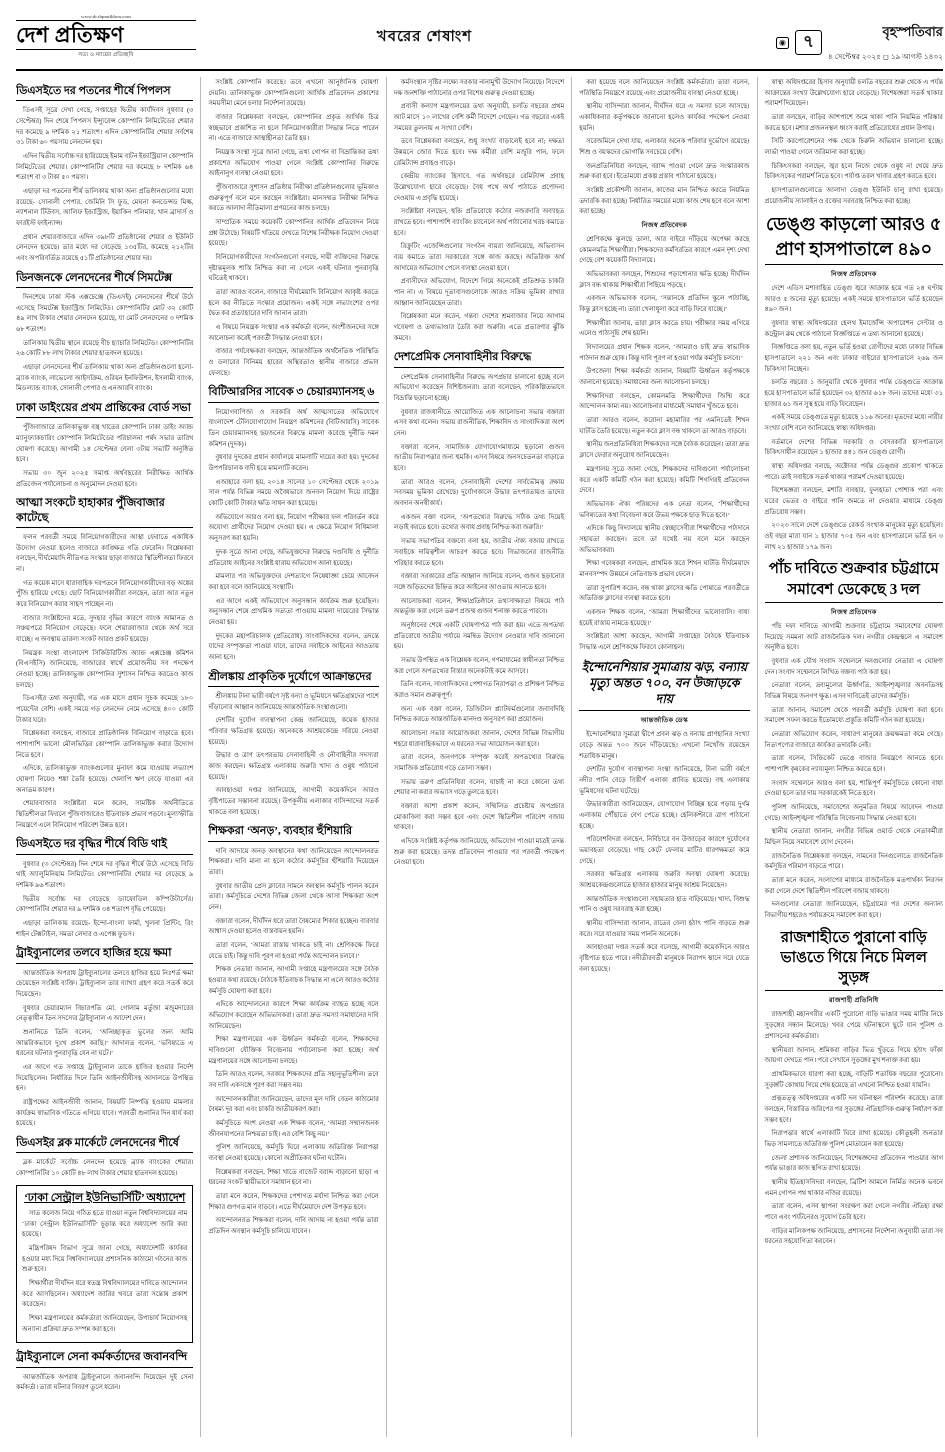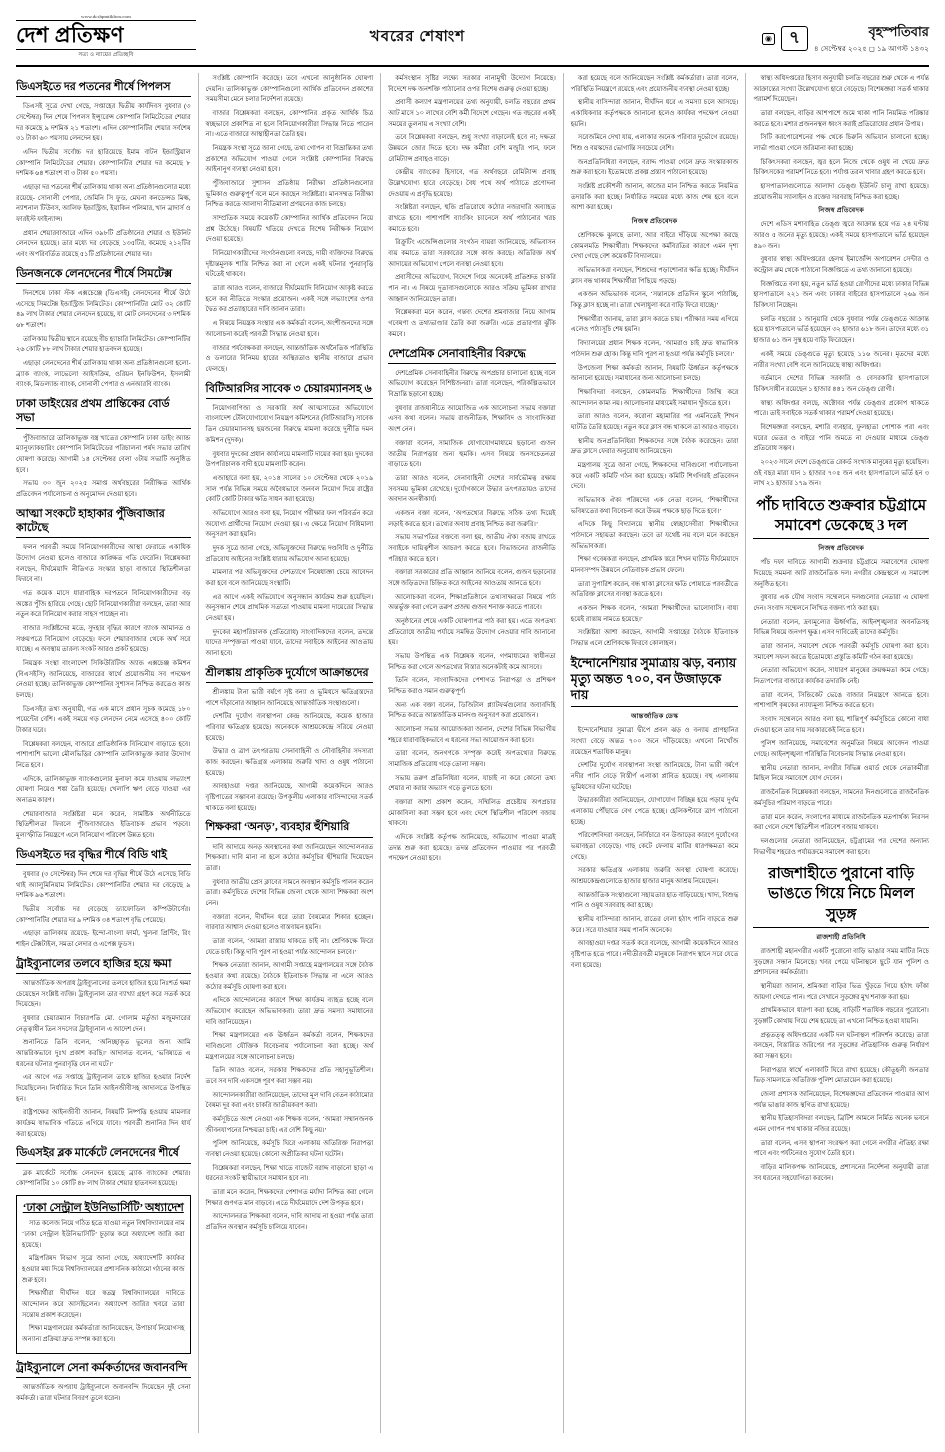--- a/index.html
+++ b/index.html
@@ -12,21 +12,21 @@
     height: 1452px;
     font-family: "Liberation Serif", serif;
     color: #111;
     overflow: hidden;
   }
   .page {
     position: relative;
     width: 945px;
     height: 1452px;
     box-sizing: border-box;
-    padding: 14px 16px 10px 16px;
+    padding: 14px 2px 10px 16px;
   }
 
   
   .masthead {
     display: flex;
     align-items: flex-start;
     justify-content: space-between;
     border-bottom: 2px solid #000;
     padding-bottom: 6px;
     margin-bottom: 6px;
@@ -97,21 +97,21 @@
     line-height: 1;
   }
   .day-name {
     font-size: 13px;
     font-weight: bold;
   }
   .date-line {
     font-size: 7px;
     color: #222;
     letter-spacing: 0.2px;
-    margin-top: 0;
+    margin-top: 8px;
   }
 
   
   .columns {
     display: flex;
     gap: 0;
     height: 1360px;
   }
   .col {
     box-sizing: border-box;
@@ -408,21 +408,21 @@
           <p>অভিভাবক ঐক্য পরিষদের এক নেতা বলেন, ‘শিক্ষার্থীদের ভবিষ্যতের কথা বিবেচনা করে উভয় পক্ষকে ছাড় দিতে হবে।’</p>
           <p>এদিকে কিছু বিদ্যালয়ে স্থানীয় স্বেচ্ছাসেবীরা শিক্ষার্থীদের পাঠদানে সহায়তা করছেন। তবে তা যথেষ্ট নয় বলে মনে করছেন অভিভাবকরা।</p>
           <p>শিক্ষা গবেষকরা বলছেন, প্রাথমিক স্তরে শিখন ঘাটতি দীর্ঘমেয়াদে মানবসম্পদ উন্নয়নে নেতিবাচক প্রভাব ফেলে।</p>
           <p>তারা সুপারিশ করেন, বন্ধ থাকা ক্লাসের ক্ষতি পোষাতে পরবর্তীতে অতিরিক্ত ক্লাসের ব্যবস্থা করতে হবে।</p>
           <p>একজন শিক্ষক বলেন, ‘আমরা শিক্ষার্থীদের ভালোবাসি। বাধ্য হয়েই রাস্তায় নামতে হয়েছে।’</p>
           <p>সংশ্লিষ্টরা আশা করছেন, আগামী সপ্তাহের বৈঠকে ইতিবাচক সিদ্ধান্ত এলে শ্রেণিকক্ষে ফিরবে কোলাহল।</p>
         </div>
       </div>
 
       <div>
-        <div class="headline h-md" style="text-align:left;">ইন্দোনেশিয়ার সুমাত্রায় ঝড়, বন্যায় মৃত্যু অন্তত ৭০০, বন উজাড়কে দায়</div>
+        <div class="headline h-md" style="text-align:center;font-style:italic;">ইন্দোনেশিয়ার সুমাত্রায় ঝড়, বন্যায় মৃত্যু অন্তত ৭০০, বন উজাড়কে দায়</div>
         <div class="byline">আন্তর্জাতিক ডেস্ক</div>
         <div class="body">
           <p>ইন্দোনেশিয়ার সুমাত্রা দ্বীপে প্রবল ঝড় ও বন্যায় প্রাণহানির সংখ্যা বেড়ে অন্তত ৭০০ জনে দাঁড়িয়েছে। এখনো নিখোঁজ রয়েছেন শতাধিক মানুষ।</p>
           <p>দেশটির দুর্যোগ ব্যবস্থাপনা সংস্থা জানিয়েছে, টানা ভারী বর্ষণে নদীর পানি বেড়ে বিস্তীর্ণ এলাকা প্লাবিত হয়েছে। বহু এলাকায় ভূমিধসের ঘটনা ঘটেছে।</p>
           <p>উদ্ধারকারীরা জানিয়েছেন, যোগাযোগ বিচ্ছিন্ন হয়ে পড়ায় দুর্গম এলাকায় পৌঁছাতে বেগ পেতে হচ্ছে। হেলিকপ্টারে ত্রাণ পাঠানো হচ্ছে।</p>
           <p>পরিবেশবিদরা বলছেন, নির্বিচারে বন উজাড়ের কারণে দুর্যোগের ভয়াবহতা বেড়েছে। গাছ কেটে ফেলায় মাটির ধারণক্ষমতা কমে গেছে।</p>
           <p>সরকার ক্ষতিগ্রস্ত এলাকায় জরুরি অবস্থা ঘোষণা করেছে। আশ্রয়কেন্দ্রগুলোতে হাজার হাজার মানুষ আশ্রয় নিয়েছেন।</p>
           <p>আন্তর্জাতিক সংস্থাগুলো সহায়তার হাত বাড়িয়েছে। খাদ্য, বিশুদ্ধ পানি ও ওষুধ সরবরাহ করা হচ্ছে।</p>
           <p>স্থানীয় বাসিন্দারা জানান, রাতের বেলা হঠাৎ পানি বাড়তে শুরু করে। সরে যাওয়ার সময় পাননি অনেকে।</p>
           <p>আবহাওয়া দপ্তর সতর্ক করে বলেছে, আগামী কয়েকদিনে আরও বৃষ্টিপাত হতে পারে। নদীতীরবর্তী মানুষকে নিরাপদ স্থানে সরে যেতে বলা হয়েছে।</p>
@@ -435,20 +435,21 @@
           <div class="body">
         <p>স্বাস্থ্য অধিদপ্তরের হিসাব অনুযায়ী চলতি বছরের শুরু থেকে এ পর্যন্ত আক্রান্তের সংখ্যা উল্লেখযোগ্য হারে বেড়েছে। বিশেষজ্ঞরা সতর্ক থাকার পরামর্শ দিয়েছেন।</p>
         <p>তারা বলছেন, বাড়ির আশপাশে জমে থাকা পানি নিয়মিত পরিষ্কার করতে হবে। মশার প্রজননস্থল ধ্বংস করাই প্রতিরোধের প্রধান উপায়।</p>
         <p>সিটি করপোরেশনের পক্ষ থেকে চিরুনি অভিযান চালানো হচ্ছে। লার্ভা পাওয়া গেলে জরিমানা করা হচ্ছে।</p>
         <p>চিকিৎসকরা বলছেন, জ্বর হলে নিজে থেকে ওষুধ না খেয়ে দ্রুত চিকিৎসকের পরামর্শ নিতে হবে। পর্যাপ্ত তরল খাবার গ্রহণ করতে হবে।</p>
         <p>হাসপাতালগুলোতে আলাদা ডেঙ্গু ইউনিট চালু রাখা হয়েছে। প্রয়োজনীয় স্যালাইন ও রক্তের সরবরাহ নিশ্চিত করা হচ্ছে।</p>
       </div>
         </div>
 
       <div>
+        <div class="headline h-xl">ডেঙ্গু কাড়লো আরও ৫ প্রাণ হাসপাতালে ৪৯০</div>
         <div class="byline">নিজস্ব প্রতিবেদক</div>
         <div class="body">
           <p>দেশে এডিস মশাবাহিত ডেঙ্গু জ্বরে আক্রান্ত হয়ে গত ২৪ ঘণ্টায় আরও ৫ জনের মৃত্যু হয়েছে। একই সময়ে হাসপাতালে ভর্তি হয়েছেন ৪৯০ জন।</p>
           <p>বুধবার স্বাস্থ্য অধিদপ্তরের হেলথ ইমার্জেন্সি অপারেশন সেন্টার ও কন্ট্রোল রুম থেকে পাঠানো বিজ্ঞপ্তিতে এ তথ্য জানানো হয়েছে।</p>
           <p>বিজ্ঞপ্তিতে বলা হয়, নতুন ভর্তি হওয়া রোগীদের মধ্যে ঢাকার বিভিন্ন হাসপাতালে ২২১ জন এবং ঢাকার বাইরের হাসপাতালে ২৬৯ জন চিকিৎসা নিচ্ছেন।</p>
           <p>চলতি বছরের ১ জানুয়ারি থেকে বুধবার পর্যন্ত ডেঙ্গুতে আক্রান্ত হয়ে হাসপাতালে ভর্তি হয়েছেন ৩২ হাজার ৬১৮ জন। তাদের মধ্যে ৩১ হাজার ৬১ জন সুস্থ হয়ে বাড়ি ফিরেছেন।</p>
           <p>একই সময়ে ডেঙ্গুতে মৃত্যু হয়েছে ১১৬ জনের। মৃতদের মধ্যে নারীর সংখ্যা বেশি বলে জানিয়েছে স্বাস্থ্য অধিদপ্তর।</p>
           <p>বর্তমানে দেশের বিভিন্ন সরকারি ও বেসরকারি হাসপাতালে চিকিৎসাধীন রয়েছেন ১ হাজার ৪৪১ জন ডেঙ্গু রোগী।</p>
           <p>স্বাস্থ্য অধিদপ্তর বলছে, অক্টোবর পর্যন্ত ডেঙ্গুর প্রকোপ থাকতে পারে। তাই সবাইকে সতর্ক থাকার পরামর্শ দেওয়া হয়েছে।</p>
           <p>বিশেষজ্ঞরা বলছেন, মশারি ব্যবহার, ফুলহাতা পোশাক পরা এবং ঘরের ভেতর ও বাইরে পানি জমতে না দেওয়ার মাধ্যমে ডেঙ্গু প্রতিরোধ সম্ভব।</p>

